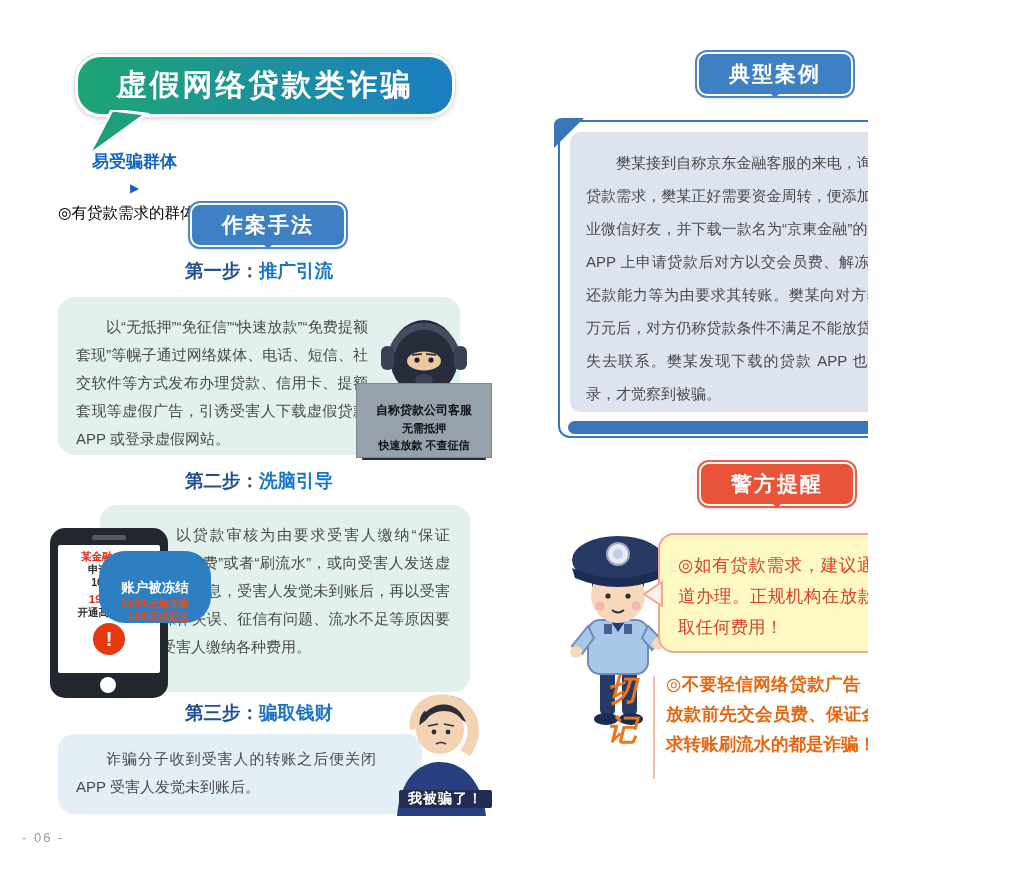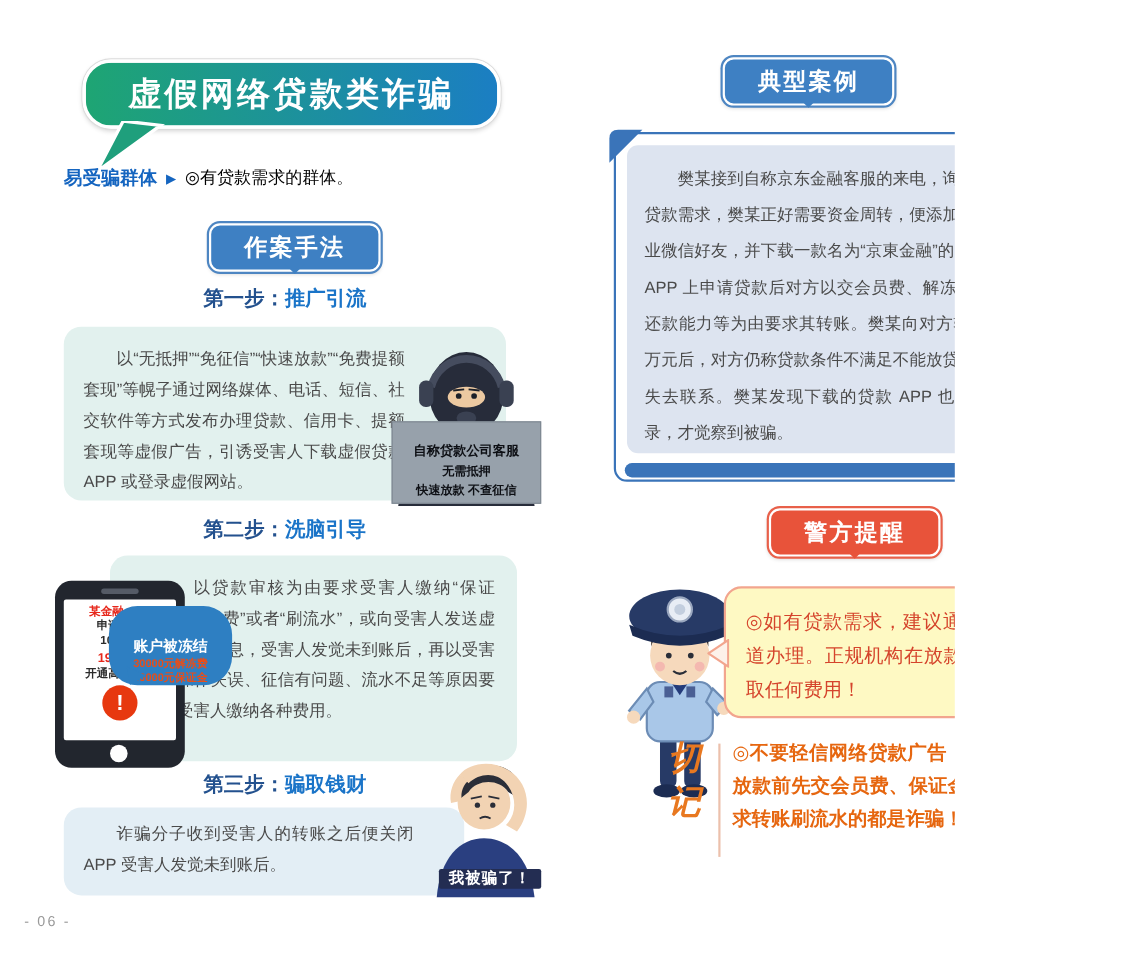--- a/index.html
+++ b/index.html
@@ -14,21 +14,21 @@
     left:75px; top:54px; width:380px; height:63px;
     background:linear-gradient(90deg,#1ea573,#1b7ec3);
     border:3px solid #fff; border-radius:26px;
     box-shadow:0 0 0 1px #dcdcdc, 0 2px 5px rgba(0,0,0,.18);
     display:flex; align-items:center; justify-content:center;
     color:#fff; font-size:30px; font-weight:bold; letter-spacing:3px;
   }
   .title-tail { left:86px; top:110px; }
 
   
-  .audience { left:58px; top:150px; display:flex; align-items:center; gap:8px; }
+  .audience { left:58px; top:150px; display:flex; align-items:center; gap:8px;flex-direction:column; }
   .audience-label { color:#1565c0; font-weight:bold; font-size:17px; }
   .audience-arrow { color:#1565c0; font-size:12px; }
   .audience-text { color:#000000; font-size:15.5px; font-family:"Liberation Serif","DejaVu Serif",serif; }
 
   
   .badge {
     position:absolute; color:#fff; font-weight:bold; font-size:21px; letter-spacing:2px;
     font-family:"Liberation Serif","DejaVu Serif",serif;
     padding:6px 30px; border-radius:10px; border:2px solid #fff; text-align:center;
   }
@@ -210,21 +210,21 @@
       <circle cx="92" cy="46" r="2.4" fill="#2b2e38"></circle>
       <circle cx="106" cy="46" r="2.4" fill="#2b2e38"></circle>
       <path d="M94,58 Q99,55 104,58" stroke="#2b2e38" stroke-width="1.6" fill="none"></path>
       <path d="M86,40 L96,38 M102,38 L112,40" stroke="#2b2e38" stroke-width="1.6"></path>
     </svg>
     <div class="victim-label">我被骗了！</div>
   </div>
 
   <div class="abs page-num" style="left:22px; top:830px;">- 06 -</div>
 
-  <div class="badge badge-blue" style="left:657px; top:52px;">
+  <div class="badge badge-blue" style="left:697px; top:52px;">
     <span>典型案例</span>
   </div>
 
   <div class="abs case-card">
     <svg class="case-fold" width="34" height="34" viewBox="0 0 34 34">
       <path d="M2,32 L2,10 Q2,2 10,2 L32,2 Z" fill="#3a74b9"></path>
     </svg>
     <div class="case-panel">
       <div class="case-text">樊某接到自称京东金融客服的来电，询问是否有贷款需求，樊某正好需要资金周转，便添加了对方企业微信好友，并下载一款名为“京東金融”的 APP，在 APP 上申请贷款后对方以交会员费、解冻金、证明还款能力等为由要求其转账。樊某向对方转账 13.7 万元后，对方仍称贷款条件不满足不能放贷，随后便失去联系。樊某发现下载的贷款 APP 也已无法登录，才觉察到被骗。</div>
     </div>

